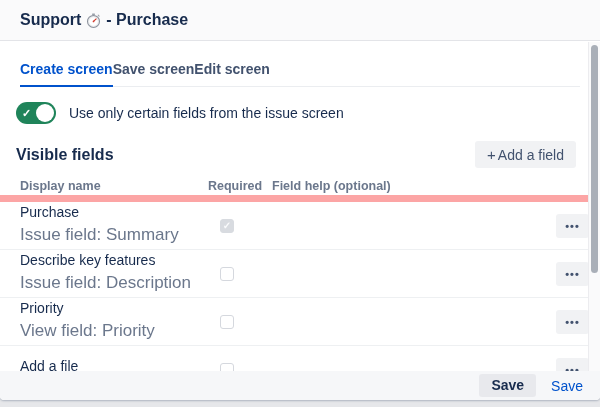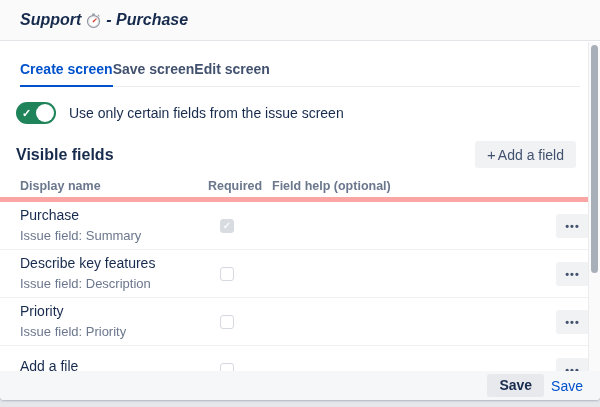--- a/index.html
+++ b/index.html
@@ -18,21 +18,20 @@
     box-shadow:0 1px 2px rgba(9,30,66,.25);
     overflow:hidden;
   }
   
   .modal-header {
     height:41px;
     background:#fafafb;
     border-bottom:1px solid #e3e4e8;
     display:flex; align-items:center;
     padding:0 20px;
-    font-style:italic;
   }
   .modal-title {
     font-size:16px; font-weight:700; color:#172b4d;
     display:flex; align-items:center; gap:5px;
   }
   .stopwatch { width:15px; height:15px; margin-top:1px; }
   
   .tabs {
     display:flex; 
     margin:20px 20px 0 20px;
@@ -82,30 +81,30 @@
   
   .table { margin-top:11px; }
   .thead, .trow {
     display:grid;
     grid-template-columns:188px 64px 1fr 57px;
     padding:0 11px 0 20px;
     align-items:center;
   }
   .thead {
     height:23px;
-    border-bottom:5px solid #fca5a5;
+    border-bottom:7px solid #fca5a5;
     align-items:start;
   }
   .th { font-size:12.5px; font-weight:600; color:#6b778c; }
   .trow {
     height:48px;
     border-bottom:1px solid #eef0f2;
   }
   .cell-name .row-title { font-size:14px; color:#172b4d; margin-top:-2px; }
-  .cell-name .row-sub { font-size:13px; color:#6b778c; margin-top:5px; }
+  .cell-name .row-sub { font-size:17px; color:#6b778c; margin-top:5px; }
   .checkbox {
     width:14px; height:14px; margin-left:12px;
     border:1.5px solid #d5d8de; border-radius:3px;
     background:#fff; cursor:pointer;
     display:flex; align-items:center; justify-content:center;
   }
   .checkbox.checked {
     background:#d8dbe0; border-color:#d8dbe0;
     color:#fafbfc; font-size:10px; font-weight:700; cursor:default;
   }
@@ -123,21 +122,21 @@
   .scrollbar-thumb {
     position:absolute; top:3px; left:2px;
     width:7px; height:228px;
     background:#a9afb8; border-radius:4px; cursor:grab;
   }
   
   .modal-footer {
     position:absolute; left:0; right:0; bottom:0; height:29px;
     background:#f6f7f9;
     display:flex; align-items:center; justify-content:flex-end;
-    padding-right:17px; gap:7px;
+    padding-right:17px; gap:15px;
     border-radius:0 0 4px 4px;
   }
   .save-btn {
     background:#e8e9ed; border:none; border-radius:3px;
     font-family:inherit; font-size:14px; font-weight:600; color:#172b4d;
     padding:3px 12px 4px 12px; cursor:pointer;
   }
   .close-link {
     font-size:14px; font-weight:500; color:#0052cc;
     text-decoration:none; cursor:pointer;
@@ -213,21 +212,21 @@
     <div>
       <div class="checkbox" role="checkbox" aria-checked="false"></div>
     </div>
     <div></div>
     <button class="meatball-btn">•••</button>
   </div>
 
   <div class="trow">
     <div class="cell-name">
       <div class="row-title">Priority</div>
-      <div class="row-sub">Issue field: Priority</div>
+      <div class="row-sub">View field: Priority</div>
     </div>
     <div>
       <div class="checkbox" role="checkbox" aria-checked="false"></div>
     </div>
     <div></div>
     <button class="meatball-btn">•••</button>
   </div>
 
   <div class="trow">
     <div class="cell-name">

